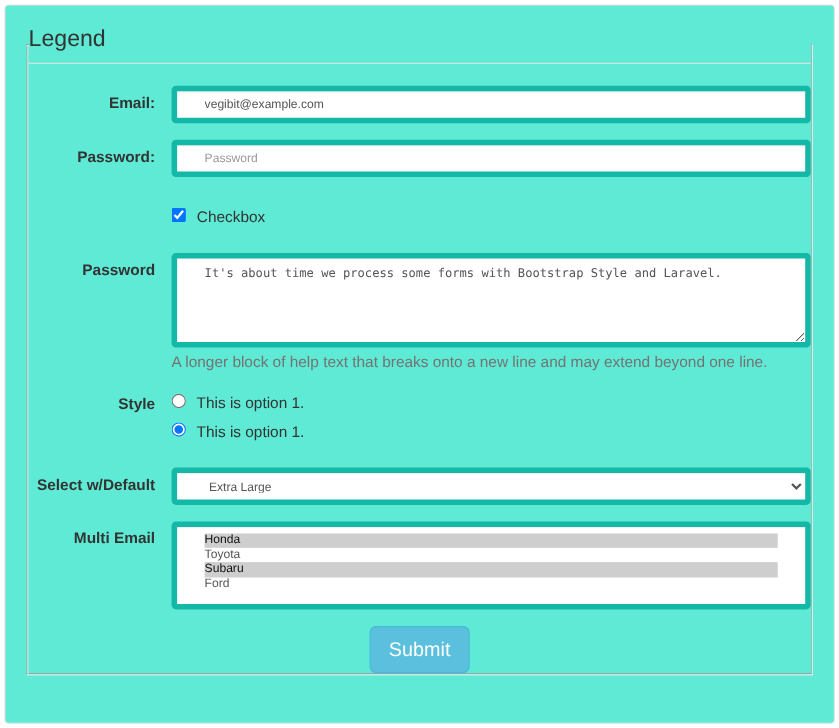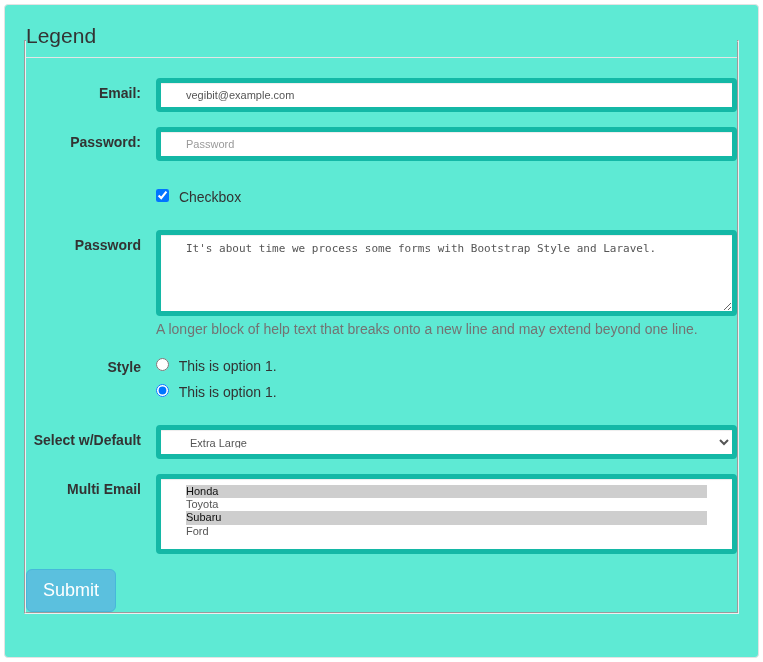--- a/index.html
+++ b/index.html
@@ -87,21 +87,21 @@
       margin-top: 6px;
       margin-bottom: 10px;
     }
     .radio label {
       cursor: pointer;
       font-weight: normal;
     }
     .radio input { margin-right: 6px; }
     .form-actions {
       display: flex;
-      justify-content: flex-start;
+      justify-content: center;
       margin-top: 15px;
     }
     .btn-submit {
       background: #5bc0de;
       border: 1px solid #46b8da;
       color: #fff;
       font-size: 18px;
       padding: 10px 16px;
       border-radius: 6px;
       cursor: pointer;

